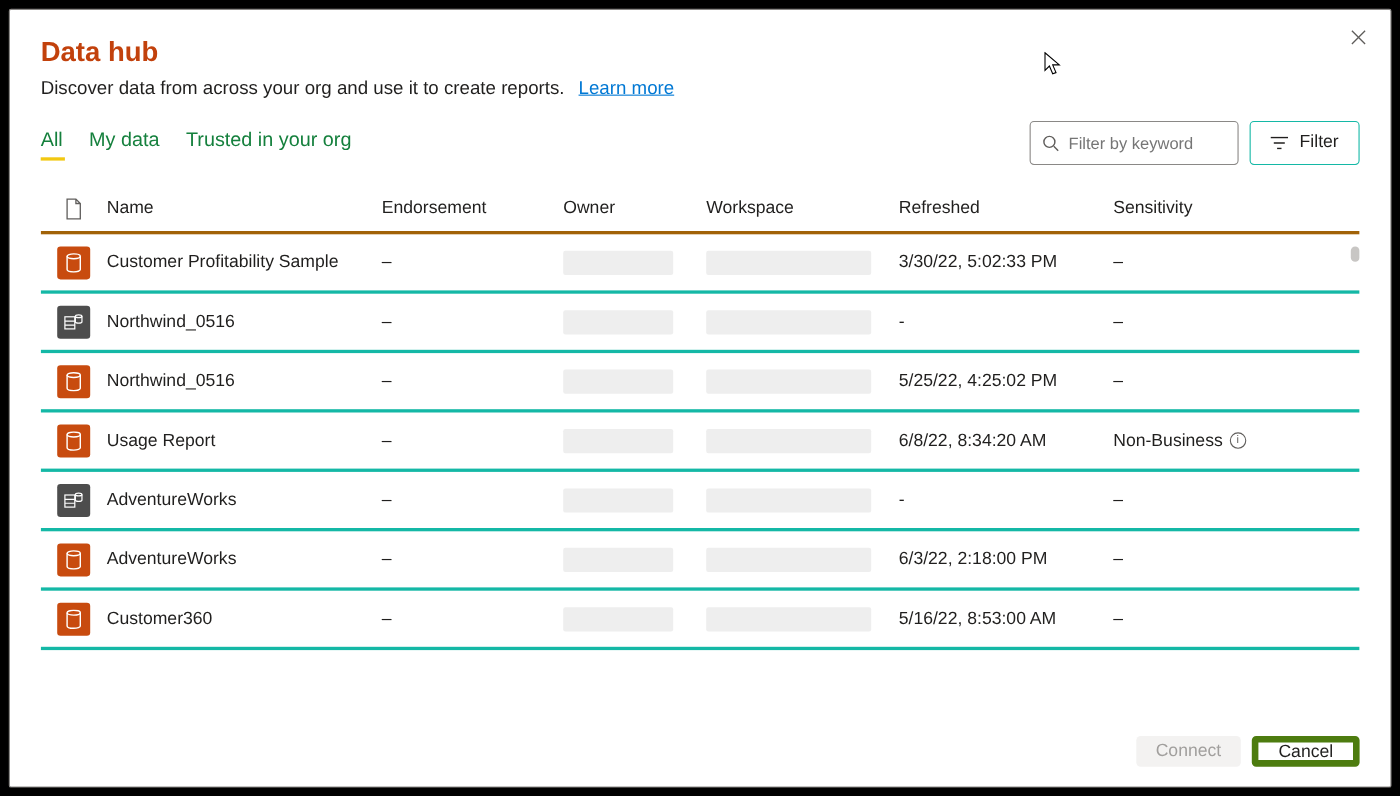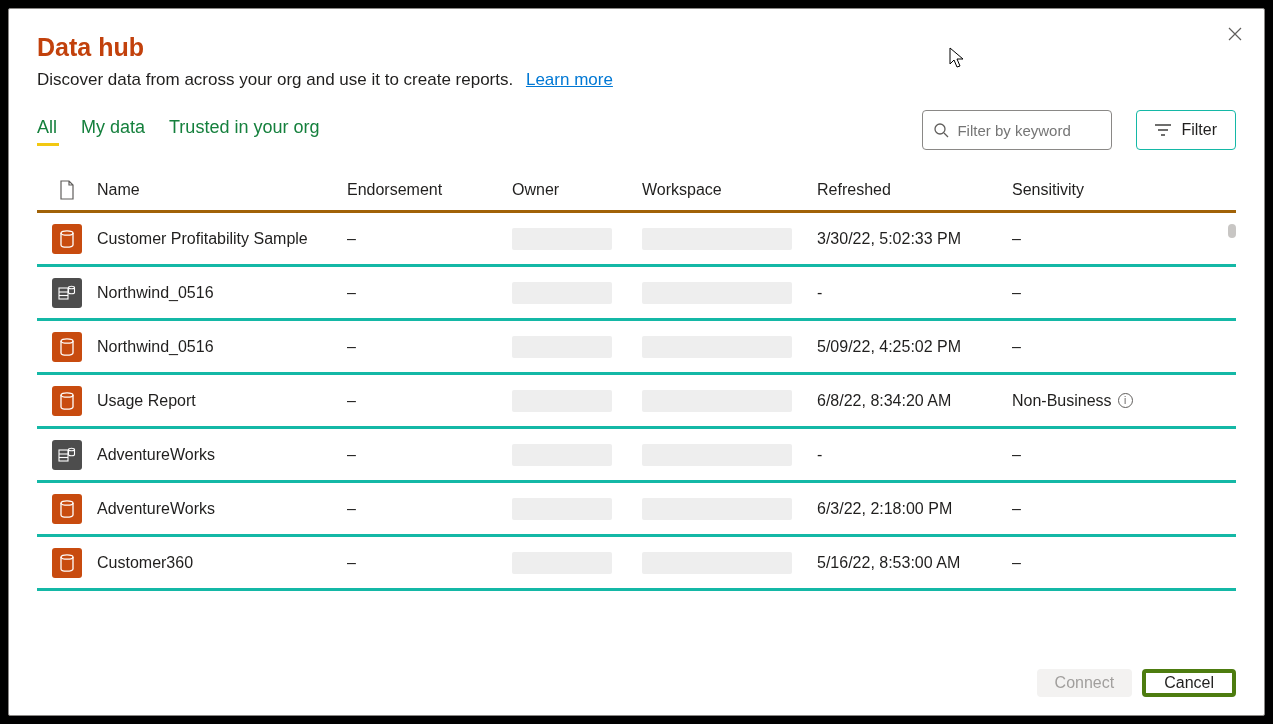--- a/index.html
+++ b/index.html
@@ -74,21 +74,21 @@
       content: '';
       position: absolute;
       left: 0;
       bottom: -2px;
       width: 22px;
       height: 3px;
       background: #f2c811;
     }
     .controls {
       display: flex;
-      gap: 24px;
+      gap: 10px;
       align-items: center;
     }
     .search-box {
       display: flex;
       align-items: center;
       border: 1px solid #8a8886;
       border-radius: 4px;
       padding: 0 10px;
       height: 40px;
       width: 190px;
@@ -200,21 +200,21 @@
       cursor: pointer;
       background: #fff;
     }
     .btn-connect {
       border: none;
       background: #f3f2f1;
       color: #a19f9d;
       cursor: not-allowed;
     }
     .btn-cancel {
-      border: 4px solid #4d7c0f;
+      border: 6px solid #4d7c0f;
       color: #201f1e;
     }
     .cursor {
       position: absolute;
       top: 38px;
       left: 940px;
       pointer-events: none;
     }
   </style>
 </head>
@@ -329,21 +329,21 @@
             </div>
           </div>
           <div class="name-cell">Northwind_0516</div>
           <div class="endorse-cell">–</div>
           <div>
             <div class="redacted"></div>
           </div>
           <div>
             <div class="redacted wide"></div>
           </div>
-          <div class="refreshed-cell">5/09/22, 4:25:02 PM</div>
+          <div class="refreshed-cell">5/25/22, 4:25:02 PM</div>
           <div class="sens-cell">–</div>
         </div>
         <div class="row">
           <div class="icon-cell">
             <div class="ds-icon orange">
               <svg width="16" height="18" viewBox="0 0 16 18">
                 <ellipse cx="8" cy="3" rx="6" ry="2.2" fill="none" stroke="#fff" stroke-width="1.3"></ellipse>
                 <path d="M2 3 v12 a6 2.2 0 0 0 12 0 v-12" fill="none" stroke="#fff" stroke-width="1.3"></path>
               </svg>
             </div>

